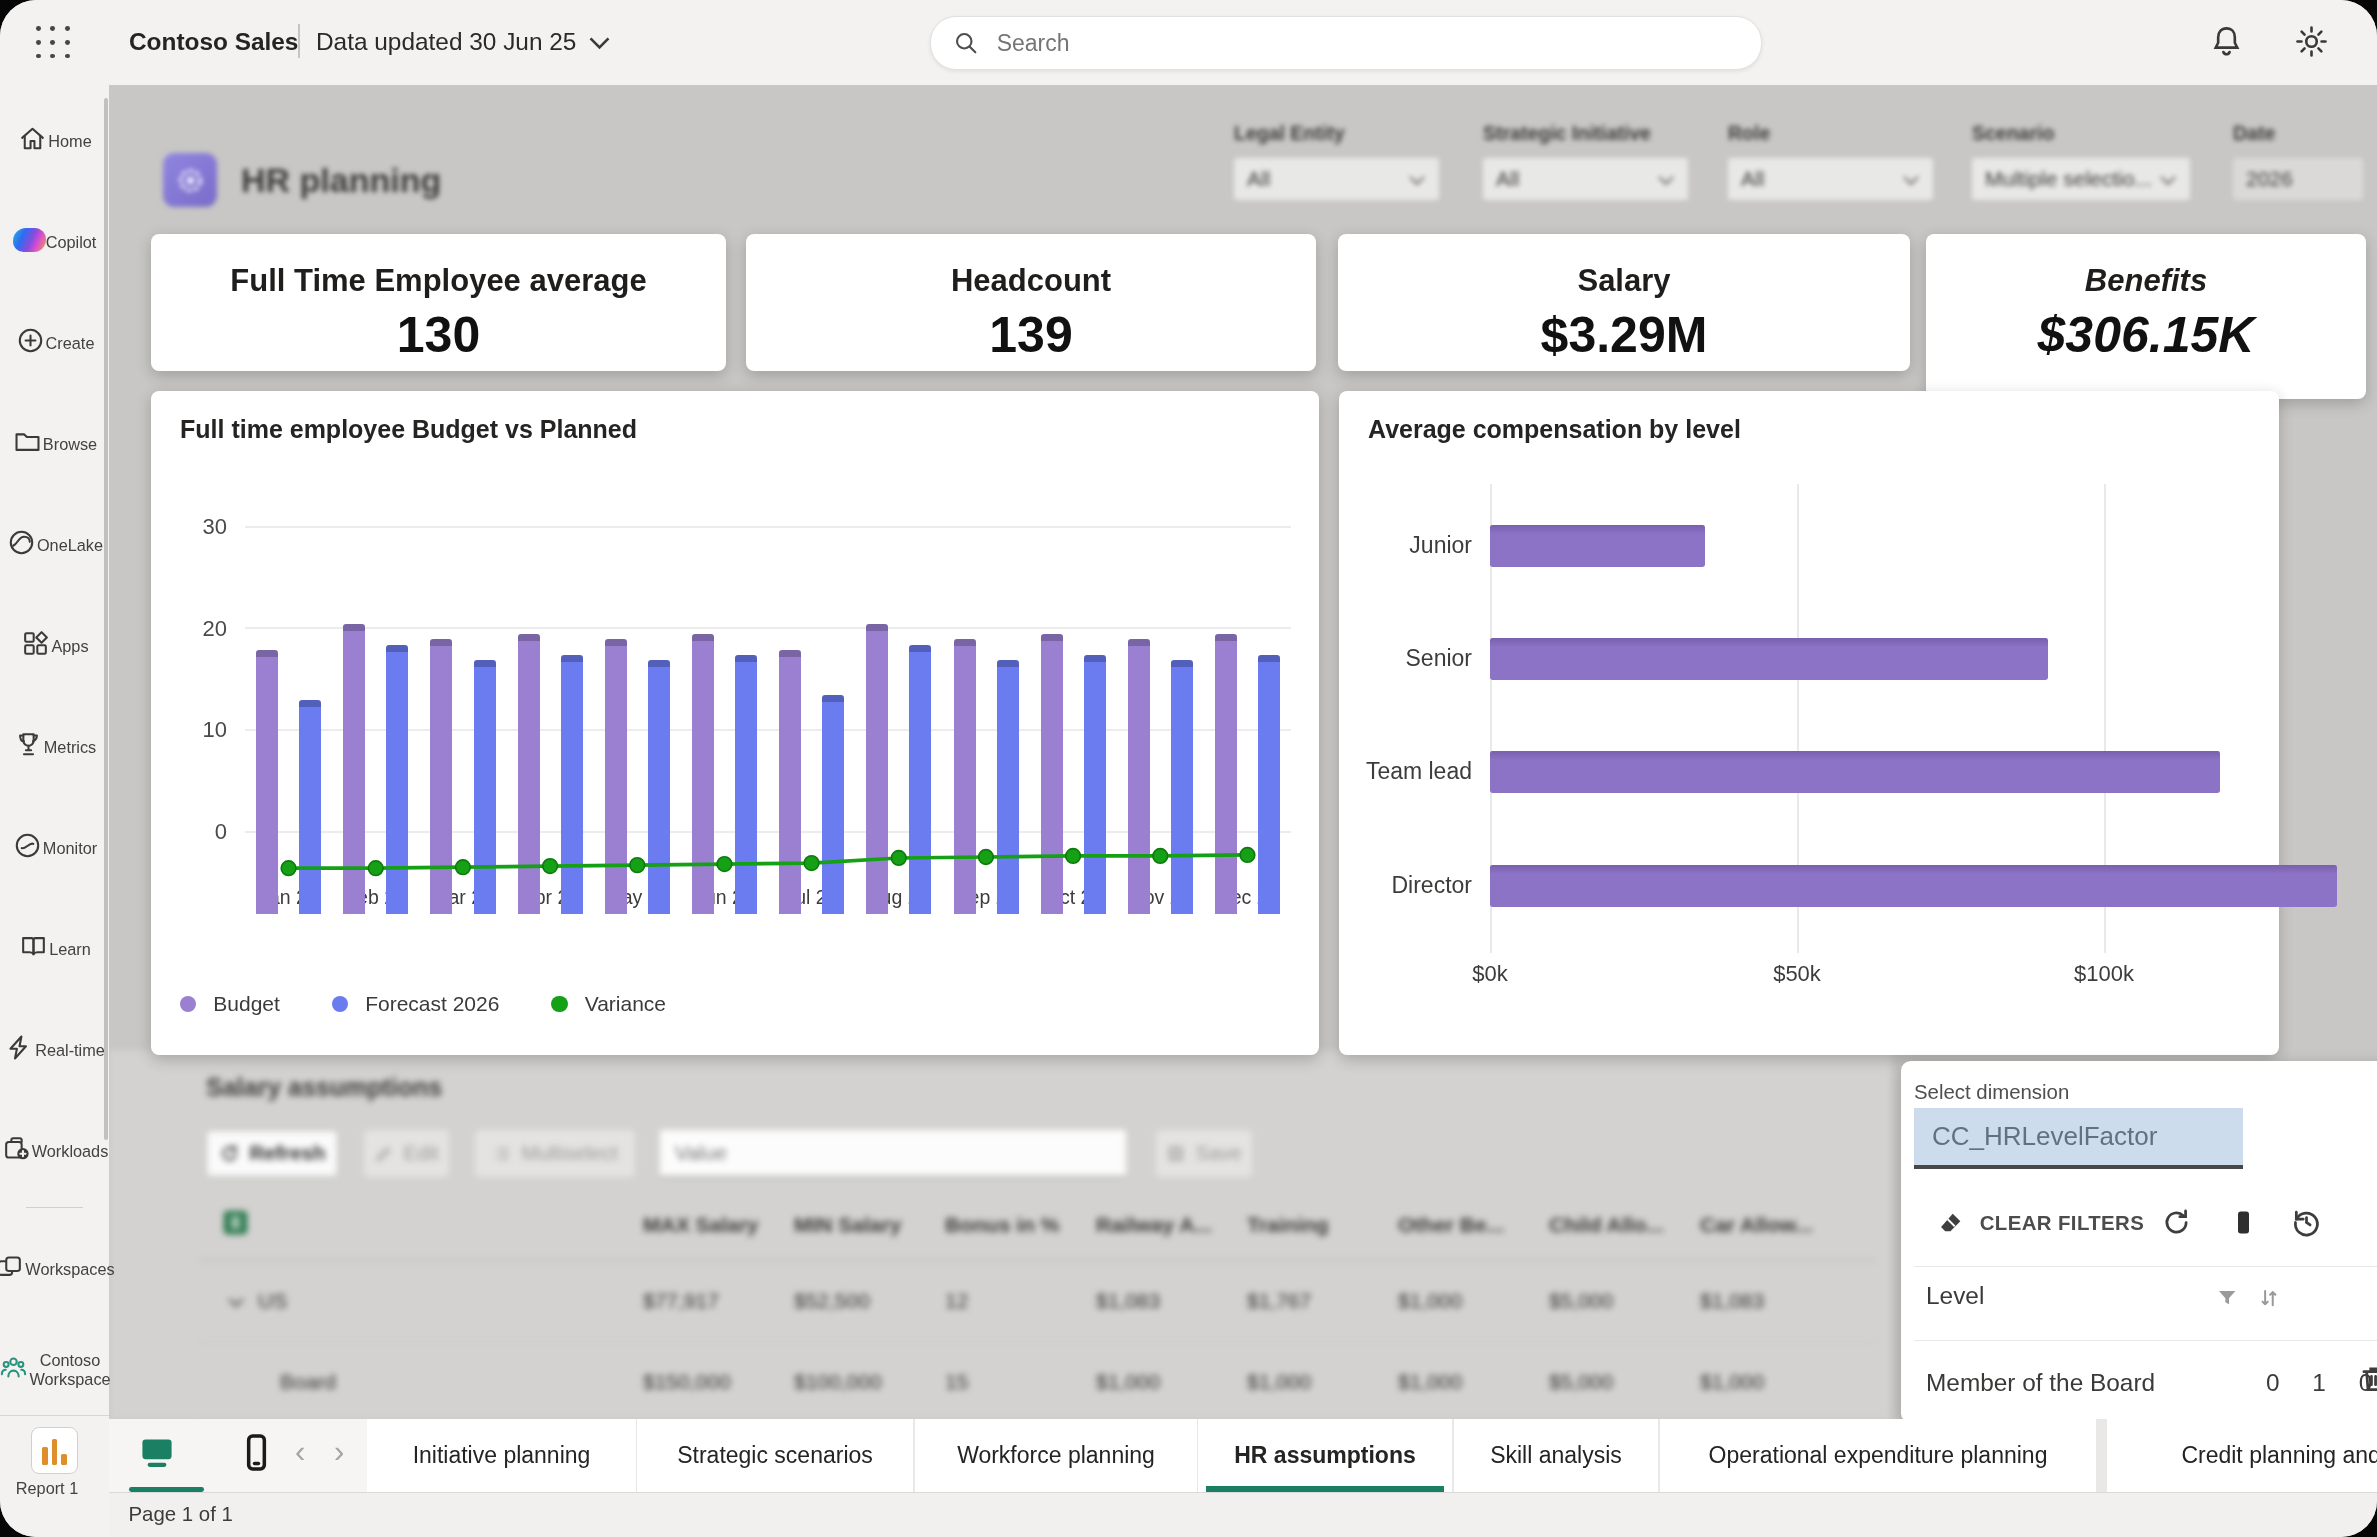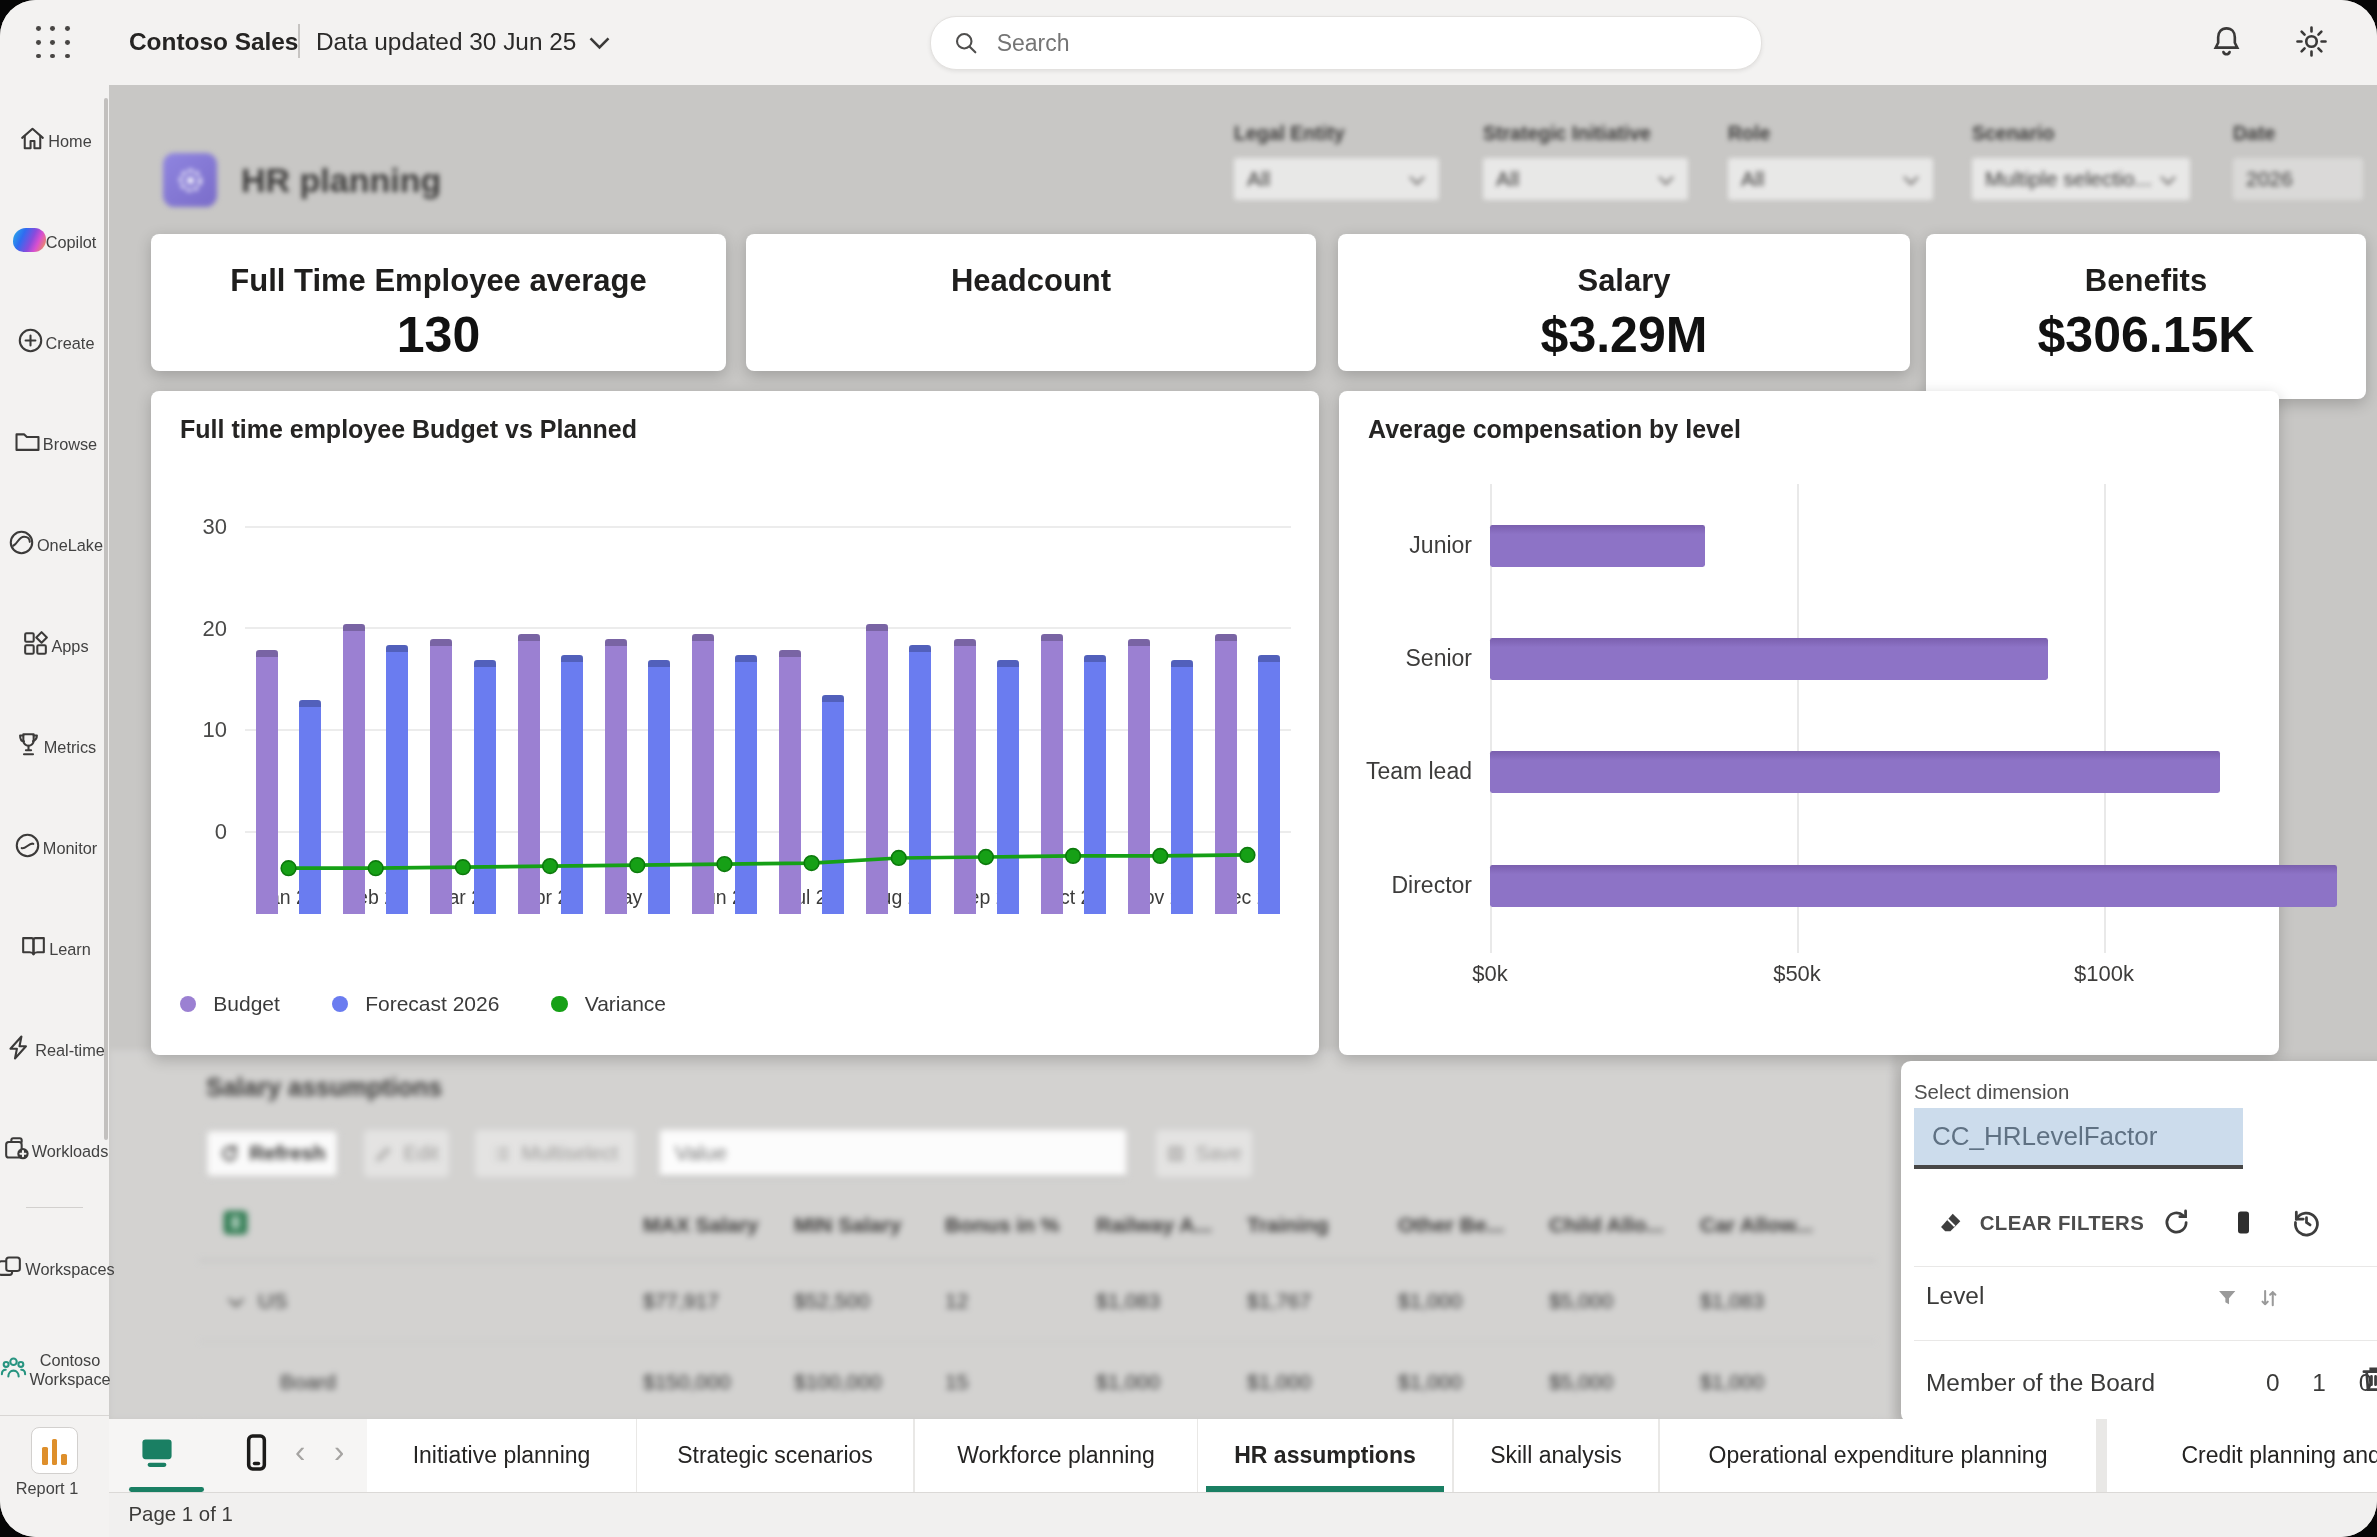--- a/index.html
+++ b/index.html
@@ -236,26 +236,27 @@
         </div>
       </div>
   </div>
 
   <div class="card" style="left:151px;top:234px;width:575px;height:137px;">
     <div class="kpi-label">Full Time Employee average</div>
     <div class="kpi-value">130</div>
   </div>
   <div class="card" style="left:746px;top:234px;width:570px;height:137px;">
     <div class="kpi-label">Headcount</div>
+    <div class="kpi-value">139</div>
   </div>
   <div class="card" style="left:1338px;top:234px;width:572px;height:137px;">
     <div class="kpi-label">Salary</div>
     <div class="kpi-value">$3.29M</div>
   </div>
-  <div class="card" style="left:1926px;top:234px;width:440px;height:165px;">
+  <div class="card" style="left:1926px;top:234px;width:440px;height:165px;font-style:italic;">
     <div class="kpi-label">Benefits</div>
     <div class="kpi-value">$306.15K</div>
   </div>
 
   <div class="card" style="left:151px;top:391px;width:1168px;height:664px;">
     <div class="chart-title">Full time employee Budget vs Planned</div>
     <div id="combo-plot">
         <div class="gridline" style="bottom: 81px;"></div>
         <div class="ytick" style="bottom: 69px;">0</div>
         <div class="gridline" style="bottom: 183px;"></div>

